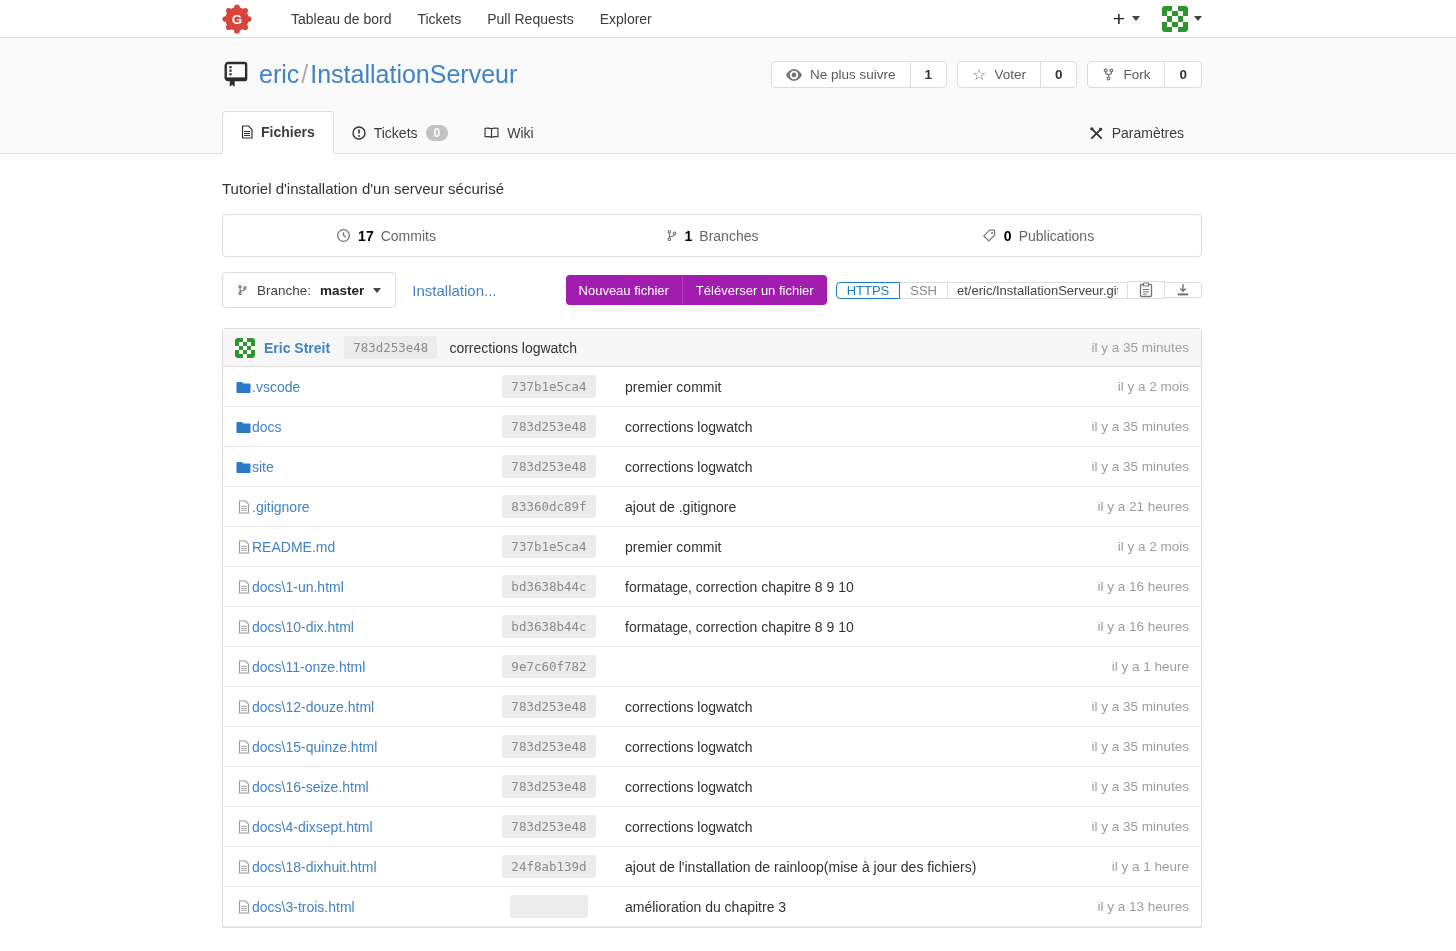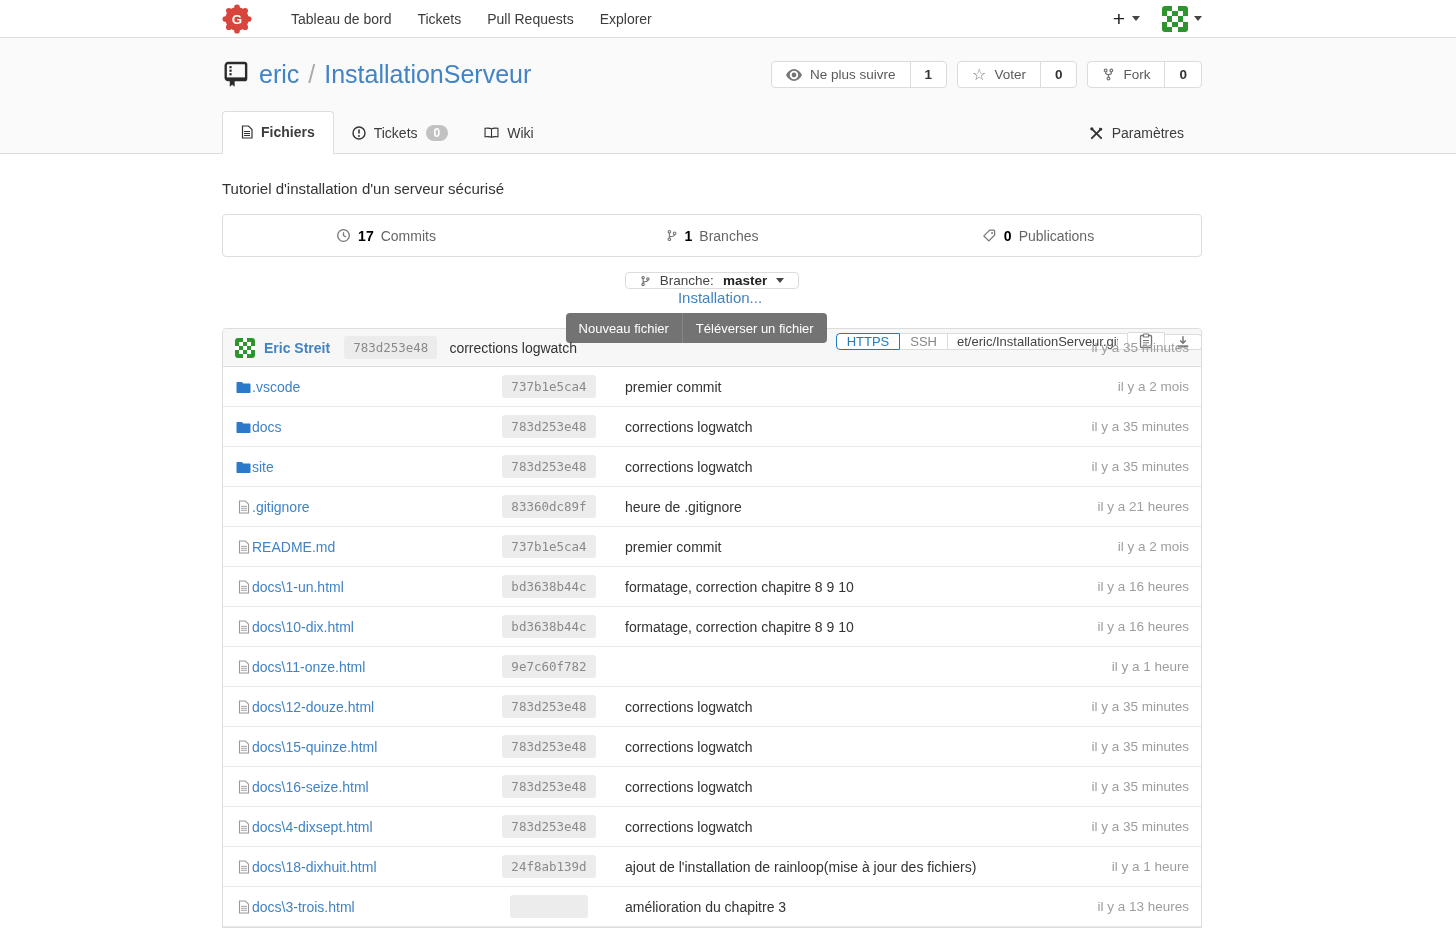--- a/index.html
+++ b/index.html
@@ -21,21 +21,21 @@
   .plus-glyph { font-size:21px; font-weight:400; color:#222; line-height:1; }
   .caret { display:inline-block; width:0; height:0; border-left:4.5px solid transparent; border-right:4.5px solid transparent; border-top:5px solid #444; }
   .avatar-menu { display:flex; align-items:center; gap:6px; cursor:pointer; }
   .identicon { background:#fff; border-radius:3px; display:block; }
 
   
   .repo-header { background:#fafafa; border-bottom:1px solid #ddd; padding-top:22px; }
   .header-inner { margin-left:222px; width:980px; }
   .title-row { display:flex; align-items:center; }
   .repo-icon { margin-right:10px; display:flex; }
-  .repo-title { font-size:25px; font-weight:400; display:flex; align-items:center; gap:9px; }
+  .repo-title { font-size:25px; font-weight:400; display:flex; align-items:center; gap:2px; }
   .repo-title .sep { color:#aaa; }
   .actions { margin-left:auto; display:flex; gap:10px; }
   .btn-group { display:flex; background:#fff; border:1px solid #dcdcdc; border-radius:4px; height:27px; overflow:hidden; cursor:pointer; }
   .btn-main { padding:0 14px; display:flex; align-items:center; gap:8px; color:#5a5a5a; font-size:13.5px; }
   .btn-count { border-left:1px solid #dcdcdc; padding:0 14px; display:flex; align-items:center; font-weight:bold; color:#333; font-size:13.5px; }
   .gicon { color:#767676; display:flex; align-items:center; }
   .star-glyph { font-size:16px; color:#767676; line-height:1; }
 
   .tab-row { display:flex; align-items:flex-end; margin-top:22px; }
   .tab { padding:12px 18px 13px; display:flex; align-items:center; gap:8px; font-size:14px; color:#3c3c3c; cursor:pointer; margin-bottom:-1px; }
@@ -44,29 +44,29 @@
   .tab-settings { margin-left:auto; }
   .tabicon { color:#333; display:flex; align-items:center; }
 
   
   .main { margin-left:222px; width:980px; }
   .repo-desc { margin-top:26px; font-size:15px; color:#333; }
   .stats-bar { margin-top:17px; border:1px solid #ddd; border-radius:4px; height:43px; display:flex; align-items:center; }
   .stat { flex:1; display:flex; justify-content:center; align-items:center; gap:7px; color:#666; font-size:14px; cursor:pointer; }
   .stat b { color:#000000; }
 
-  .toolbar { margin-top:15px; display:flex; align-items:center; height:36px;flex-direction:column; }
+  .toolbar { margin-top:15px; display:flex; align-items:center; height:36px; }
   .branch-btn { height:36px; border:1px solid #dcdcdc; border-radius:4px; background:#fff; display:flex; align-items:center; gap:9px; padding:0 14px; font-size:13.5px; color:#444; cursor:pointer; }
   .branch-btn b { color:#222; }
   .path-link { margin-left:16px; font-size:15px; }
   .toolbar-right { margin-left:auto; display:flex; align-items:center; gap:9px; }
   .blue-group { display:flex; border-radius:4px; overflow:hidden; height:30px; }
-  .blue-btn { background:#737373; color:#fff; font-size:13px; display:flex; align-items:center; padding:0 13px; cursor:pointer; border:none; font-family:inherit; }
+  .blue-btn { background:#a21caf; color:#fff; font-size:13px; display:flex; align-items:center; padding:0 13px; cursor:pointer; border:none; font-family:inherit; }
   .blue-btn + .blue-btn { border-left:1px solid rgba(255,255,255,0.15); }
-  .clone-group { display:flex; height:44px; align-items:flex-end; }
+  .clone-group { display:flex; height:44px; align-items:center; }
   .proto-btn { display:flex; align-items:center; padding:0 10px; font-size:13px; background:#fff; cursor:pointer; }
   .proto-https { border:1px solid #1a7dc4; color:#1a7dc4; border-radius:4px 0 0 4px; }
   .proto-ssh { border:1px solid #dcdcdc; border-left:none; color:#888; }
   .clone-input { border:1px solid #dcdcdc; border-left:none; width:180px; padding:0 9px; font-size:13px; color:#444; font-family:inherit; outline:none; }
   .icon-btn { border:1px solid #dcdcdc; border-left:none; background:#fff; width:37px; display:flex; align-items:center; justify-content:center; color:#767676; cursor:pointer; }
   .icon-btn:last-child { border-radius:0 4px 4px 0; }
 
   
   .file-table { margin-top:20px; border:1px solid #ddd; border-radius:4px 4px 0 0; }
   .commit-row { background:#f7f7f8; height:38px; display:flex; align-items:center; padding:0 12px; border-bottom:1px solid #ddd; border-radius:4px 4px 0 0; }
@@ -410,21 +410,21 @@
               <svg viewBox="0 0 12 14" width="12" height="14">
                 <path fill="none" stroke="#9a9a9a" stroke-width="1.1" d="M1.5 1h5.8l3.2 3.2V13H1.5z"></path>
                 <path stroke="#9a9a9a" stroke-width="0.9" d="M3 6.3h6M3 8.3h6M3 10.3h6"></path>
               </svg>
             </span>
       <span class="link fname">.gitignore</span>
     </span>
     <span class="cell-sha">
       <span class="sha-badge fsha">83360dc89f</span>
     </span>
-    <span class="cell-msg fmsg">heure de .gitignore</span>
+    <span class="cell-msg fmsg">ajout de .gitignore</span>
     <span class="row-time ftime">il y a 21 heures</span>
   </div>
         <div class="file-row">
     <span class="cell-name">
       <span class="fticon">
               <svg viewBox="0 0 12 14" width="12" height="14">
                 <path fill="none" stroke="#9a9a9a" stroke-width="1.1" d="M1.5 1h5.8l3.2 3.2V13H1.5z"></path>
                 <path stroke="#9a9a9a" stroke-width="0.9" d="M3 6.3h6M3 8.3h6M3 10.3h6"></path>
               </svg>
             </span>

